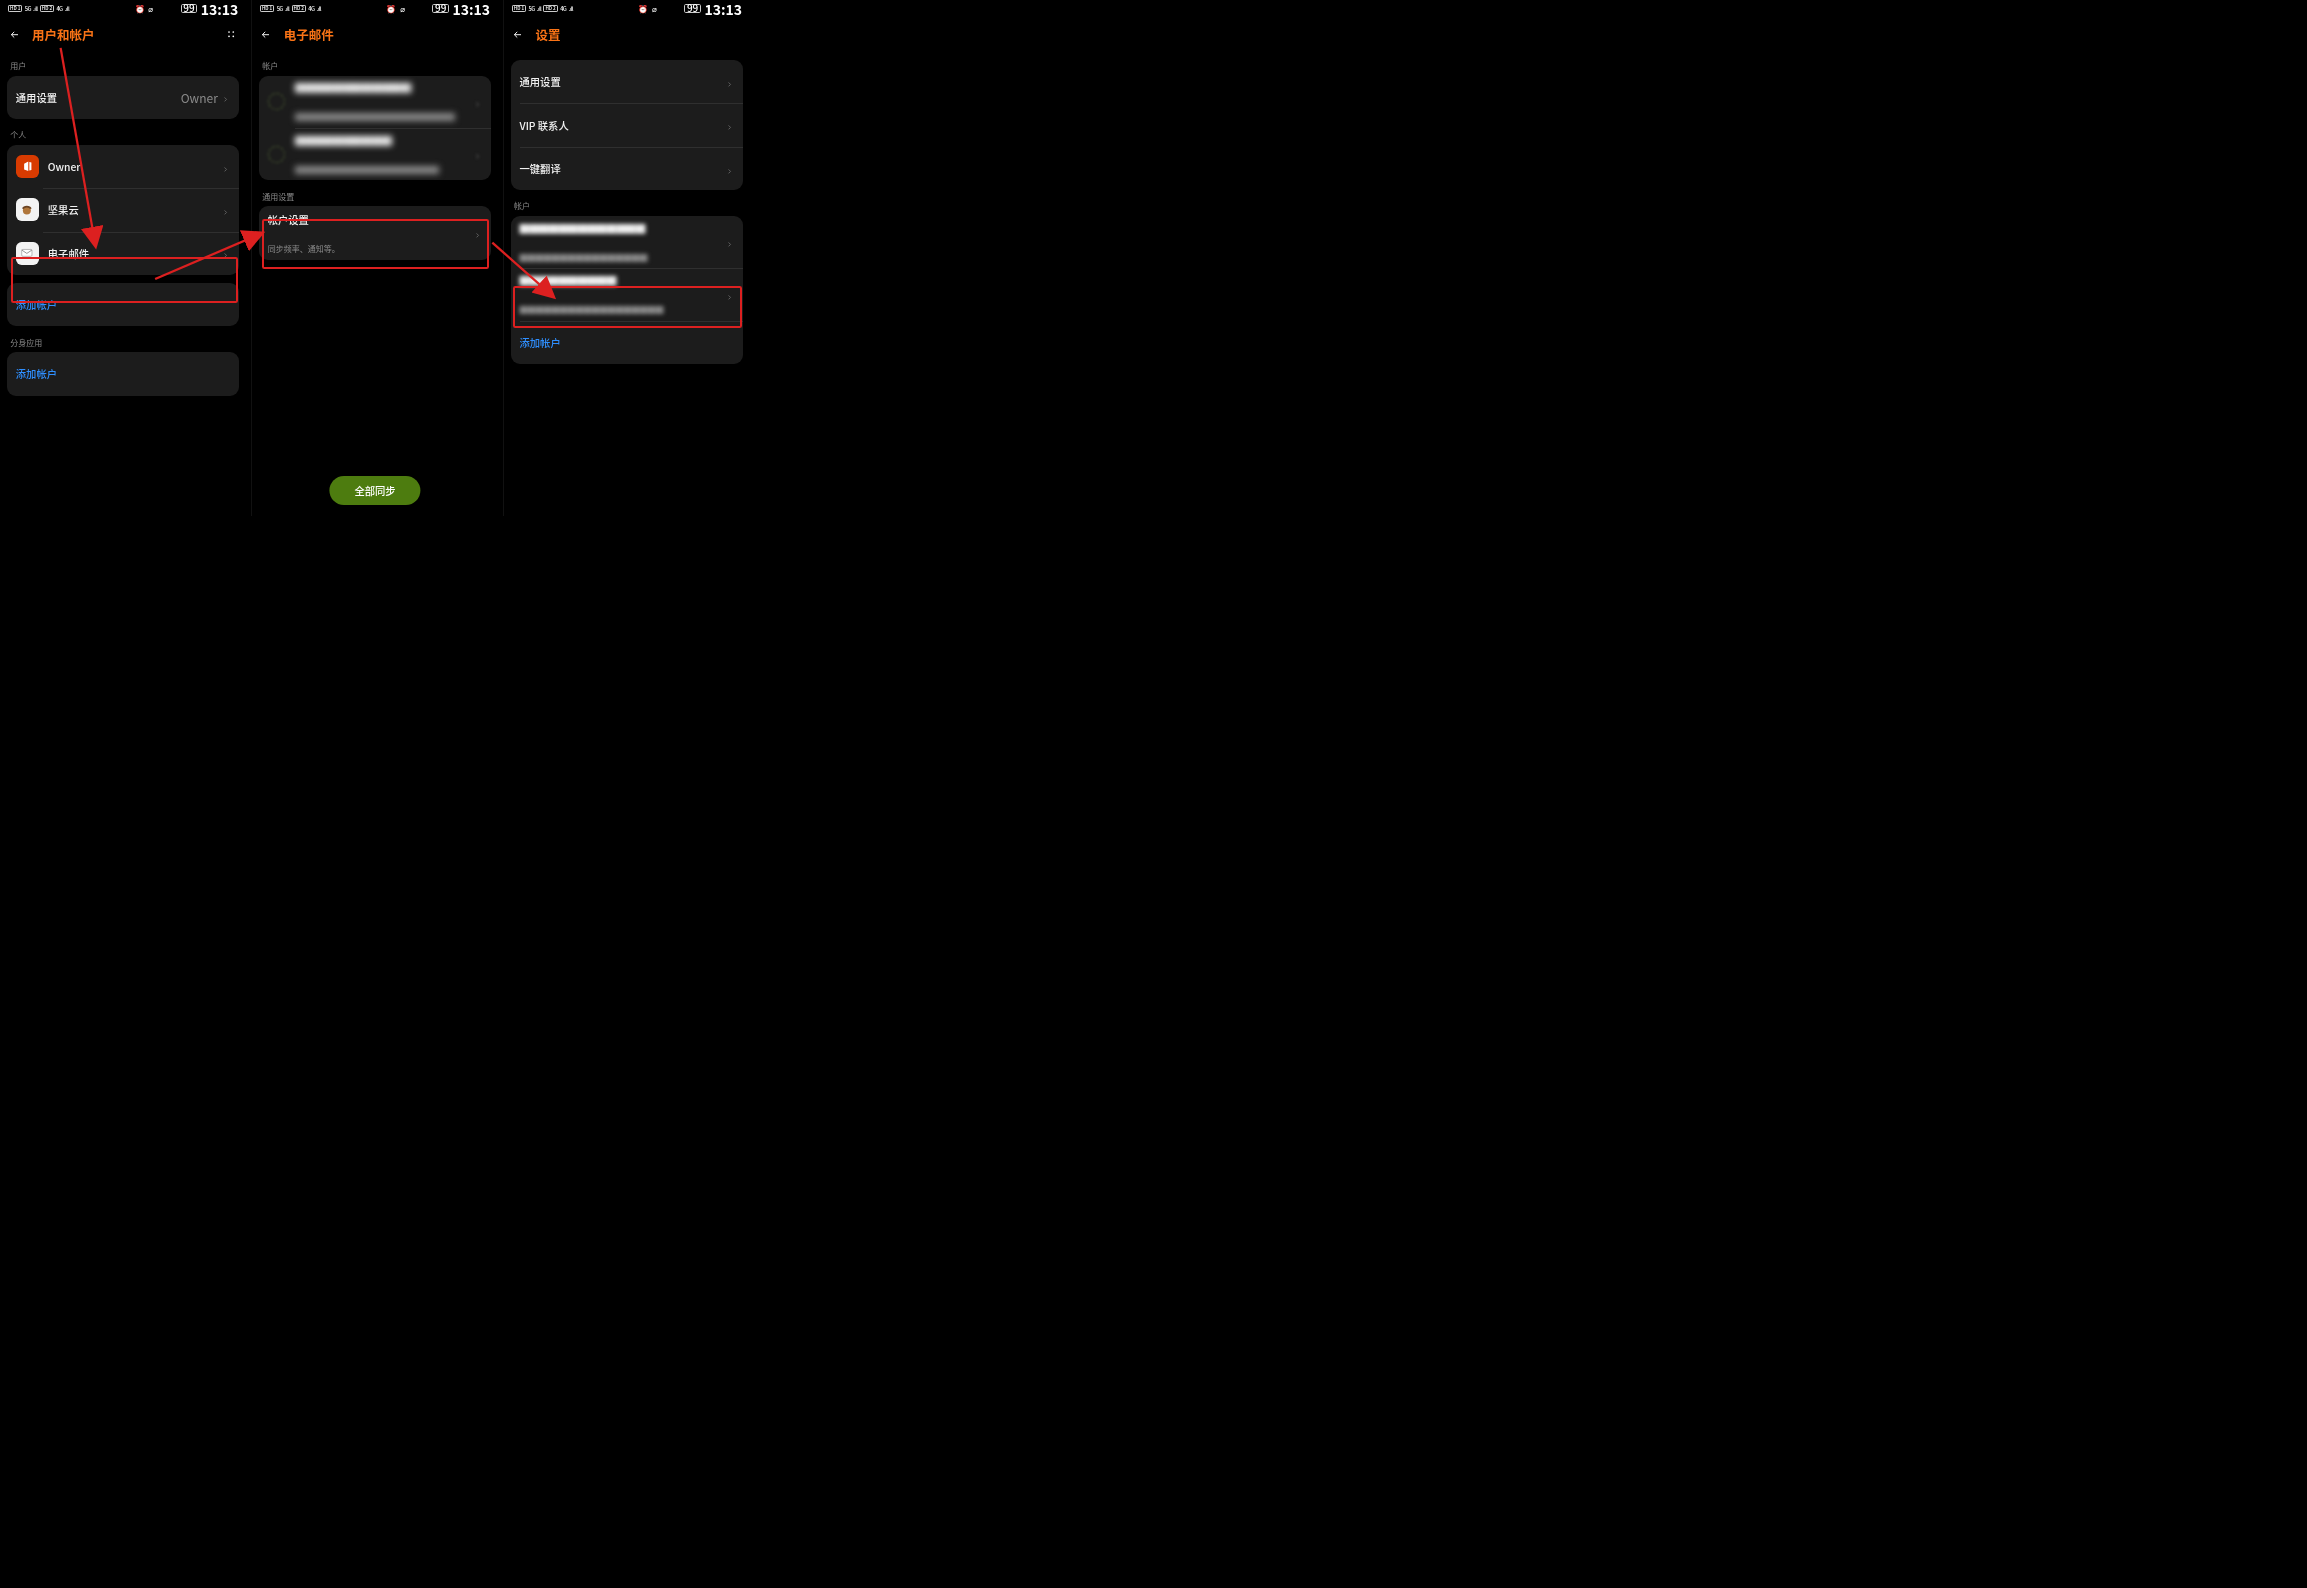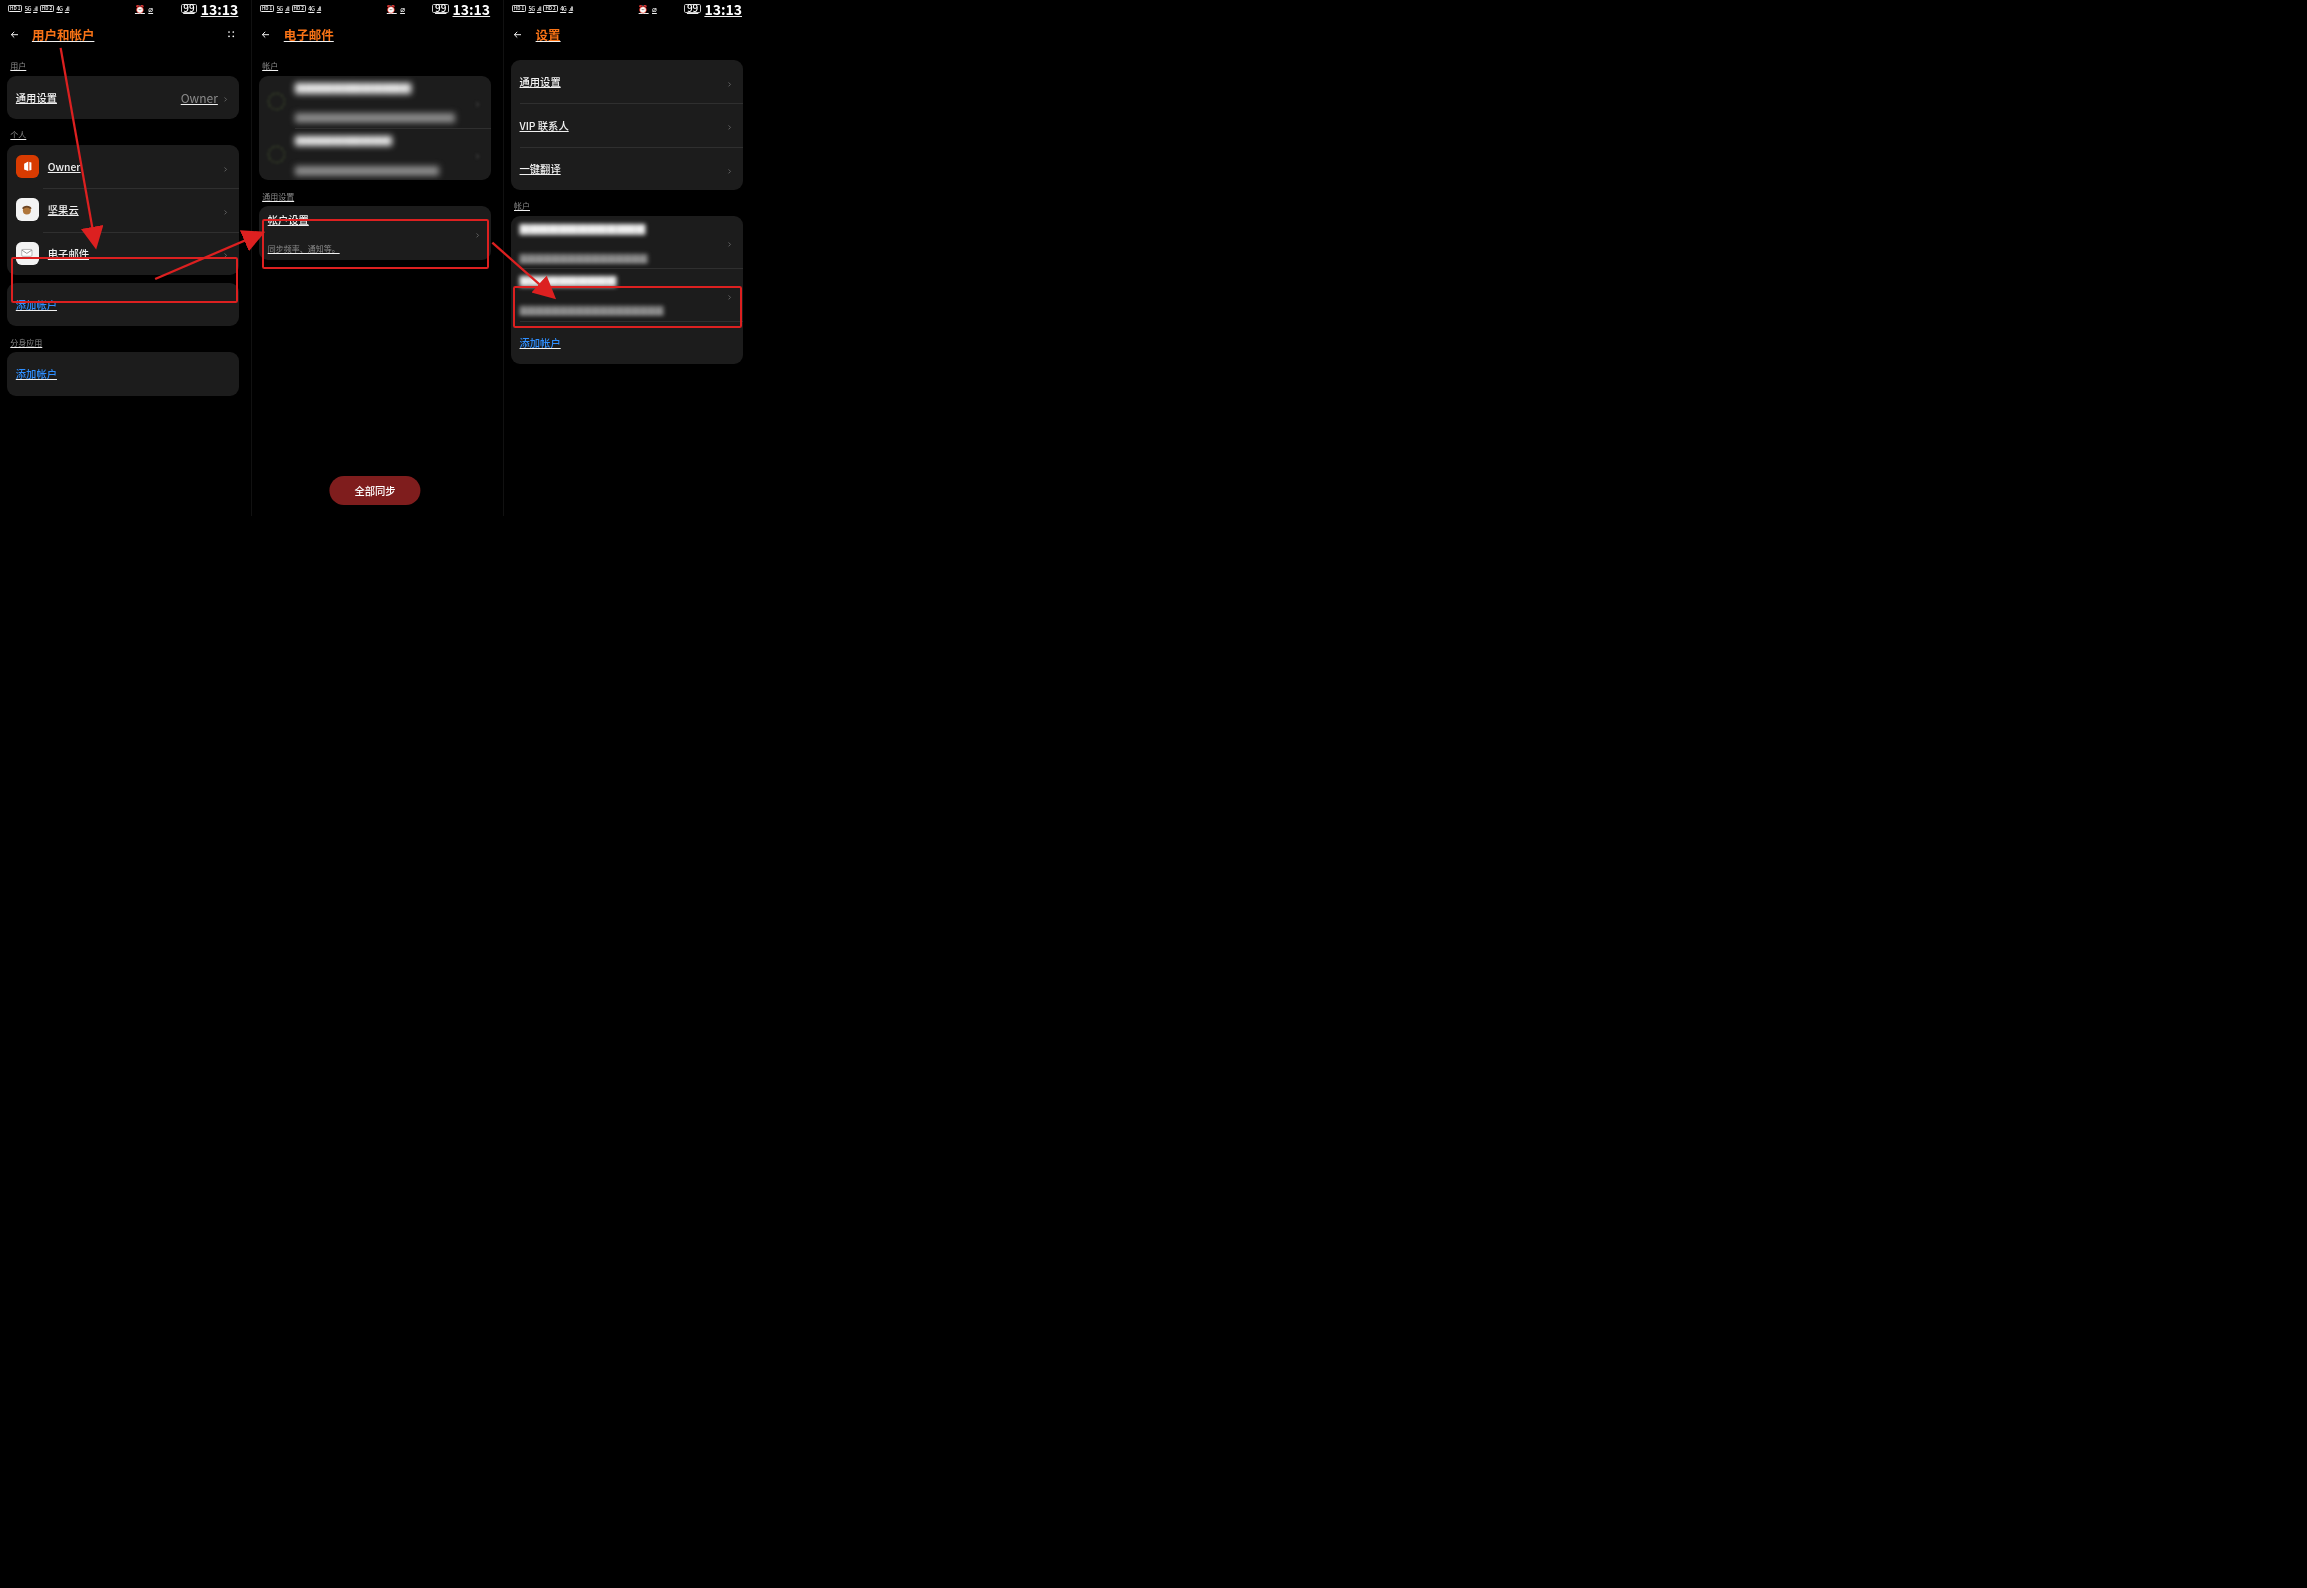--- a/index.html
+++ b/index.html
@@ -1,17 +1,17 @@
 <!DOCTYPE html>
 <html style="font-size:9px"><head>
 <meta charset="utf-8">
 <style>
   html,body{margin:0;padding:0;background:#000;font-family:-apple-system,"Noto Sans CJK SC","PingFang SC","Helvetica Neue",Arial,sans-serif;}
   .stage{display:flex;gap:4.6px;width:750px;height:516px;background:#000;position:relative;}
-  .phone{flex:1;background:#000;position:relative;color:#f0f0f0;text-decoration:underline;}
+  .phone{flex:1;background:#000;position:relative;color:#f0f0f0;}
   .phone + .phone{border-left:0.6px solid #111;}
   
   .statusbar{display:flex;justify-content:space-between;align-items:center;height:17px;padding:0 8px;font-size:8px;font-weight:500;color:#fff;}
   .sb-left{display:flex;gap:2.3px;align-items:center;font-size:5.7px;line-height:5.7px;}
   .sb-right{display:flex;gap:3.4px;align-items:center;}
   .hd{font-size:4.6px;border:0.6px solid #ccc;border-radius:1.1px;padding:0 1.1px;line-height:4.6px;}
   .sig{font-size:5.7px;letter-spacing:-0.6px;}
   .batt{border:0.6px solid #ccc;border-radius:1.7px;padding:0 1.7px;font-size:10px;line-height:6.8px;margin-left:24px;}
   .clock{font-size:14px;font-weight:600;}
   
@@ -36,21 +36,21 @@
   .link-row .label{color:#2f8fff;}
   .twoline{display:flex;flex-direction:column;justify-content:center;}
   .blur{filter:blur(3.4px);}
   .blur-mid{filter:blur(2.3px);}
   .blur-light{filter:blur(1.7px);}
   
   .hl{border:2.3px solid #dc2020;border-radius:2.3px;position:absolute;pointer-events:none;}
   
   .arrow-svg{position:absolute;left:0;top:0;pointer-events:none;}
   
-  .bottom-btn{position:absolute;bottom:11.4px;left:50%;transform:translateX(-50%);background:#7f1d1d;border-radius:16px;padding:6.8px 25px;font-size:10.3px;color:#fff;font-weight:500;}
+  .bottom-btn{position:absolute;bottom:11.4px;left:50%;transform:translateX(-50%);background:#4d7c0f;border-radius:16px;padding:6.8px 25px;font-size:10.3px;color:#fff;font-weight:500;}
   
   .spinner{width:15px;height:15px;border-radius:50%;border:1.7px dashed #7da04a;margin-right:10.3px;flex-shrink:0;opacity:.6;}
   .office-icon{background:#d83b01;}
   .office-icon::after{content:"";display:block;}
   .envelope{background:#f3f3f3;}
   .nut-icon{background:#f3f3f3;}
 </style>
 </head>
 <body>
 

